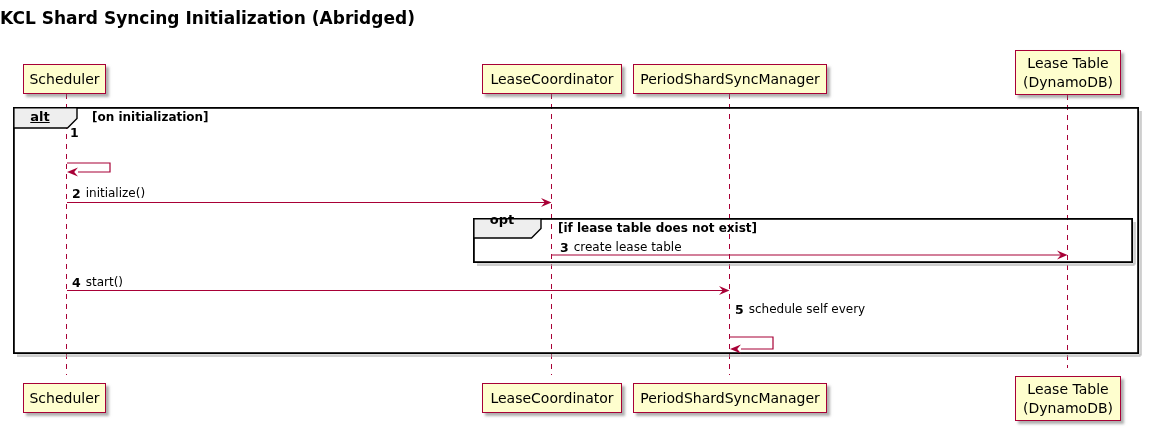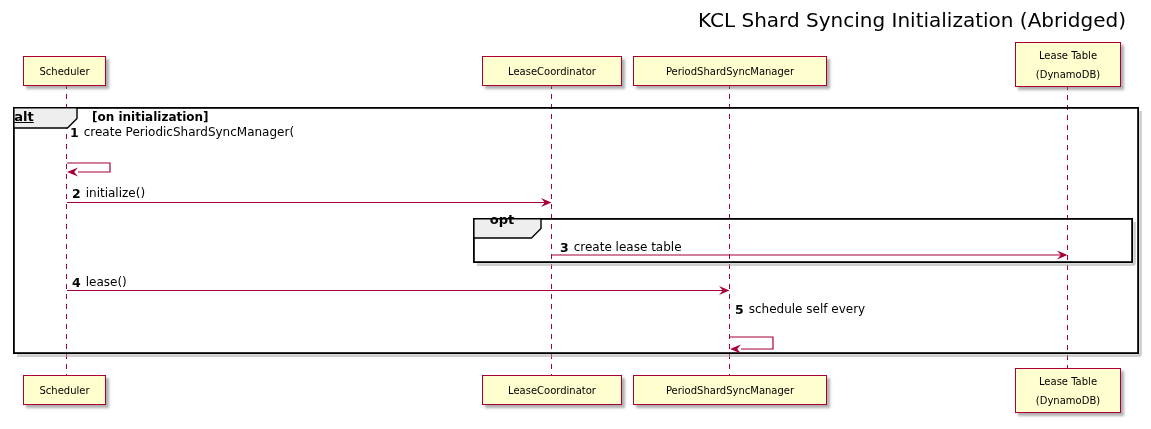--- a/index.html
+++ b/index.html
@@ -14,29 +14,29 @@
   }
   .overlay { position: absolute; left: 0; top: 0; }
   .lifeline { stroke: var(--line, #A80036); stroke-width: 1; stroke-dasharray: 5,5; fill: none; }
   .frame { fill: none; stroke: var(--frame-border, #000000); stroke-width: 1.8; }
   .frame-label { fill: var(--frame-label-fill, #eeeeee); stroke: var(--frame-border, #000000); stroke-width: 1.4; }
   .shadow-line { stroke: #a6a6a6; stroke-width: 2.6; opacity: 0.55; fill: none; }
   .msg-line { stroke: var(--line, #A80036); stroke-width: 1.2; fill: none; }
   .arrow-head { fill: var(--line, #A80036); stroke: none; }
   .diagram-title {
     position: absolute; top: 8px; left: 0; width: 1126px;
-    text-align: right; font-weight: normal; font-size: 20px; z-index: 3;
+    text-align: left; font-weight: bold; font-size: 17px; z-index: 3;
   }
   .participant {
     position: absolute; display: flex; flex-direction: column;
     align-items: center; justify-content: center; text-align: center;
     background: var(--participant-fill, #FEFECE);
     border: 1.6px solid var(--line, #A80036);
     box-shadow: 2.5px 2.5px 2.5px rgba(110,110,110,0.55);
-    font-size: 10px; line-height: 19px; z-index: 2; white-space: nowrap;
+    font-size: 14px; line-height: 19px; z-index: 2; white-space: nowrap; margin-top: 8px;
   }
   .kw { position: absolute; font-weight: bold; font-size: 13px; text-align: center; z-index: 3; }
   .guard { position: absolute; font-weight: bold; font-size: 12px; z-index: 3; white-space: nowrap; }
   .msg-label {
     position: absolute; font-size: 12px; display: flex; align-items: center;
     gap: 5px; z-index: 3; white-space: nowrap; line-height: 15px;
   }
   .num { font-weight: bold; font-size: 12.5px; }
   .lines { display: flex; flex-direction: column; }
   .l2 { padding-left: 9px; }
@@ -104,44 +104,44 @@
     <span>LeaseCoordinator</span>
   </div>
   <div class="participant" style="left:633px; top:375px; width:192px; height:28px;">
     <span>PeriodShardSyncManager</span>
   </div>
   <div class="participant" style="left:1015px; top:368px; width:104px; height:43px;">
     <span>Lease Table</span>
     <span>(DynamoDB)</span>
   </div>
 
-  <div class="kw" style="left:2px; top:109px; width:44px;text-decoration:underline;">alt</div>
+  <div class="kw" style="left:18px; top:109px; width:44px;text-decoration:underline;">alt</div>
   <div class="guard" style="left:92px; top:110px;">[on initialization]</div>
   <div class="kw" style="left:479px; top:212px; width:46px;">opt</div>
+  <div class="guard" style="left:558px; top:221px;">[if lease table does not exist]</div>
 
   <div class="msg-label" style="left:70px; top:125px;">
     <span class="num">1</span>
     <span class="lines">
-      <span>create PeriodicShardSyncManager(</span>
     </span>
   </div>
 
   <div class="msg-label" style="left:72px; top:186px;">
     <span class="num">2</span>
     <span>initialize()</span>
   </div>
 
   <div class="msg-label" style="left:560px; top:240px;">
     <span class="num">3</span>
     <span>create lease table</span>
   </div>
 
   <div class="msg-label" style="left:72px; top:275px;">
     <span class="num">4</span>
-    <span>lease()</span>
+    <span>start()</span>
   </div>
 
   <div class="msg-label" style="left:735px; top:302px;">
     <span class="num">5</span>
     <span class="lines">
       <span>schedule self every</span>
     </span>
   </div>
 
 </div>

